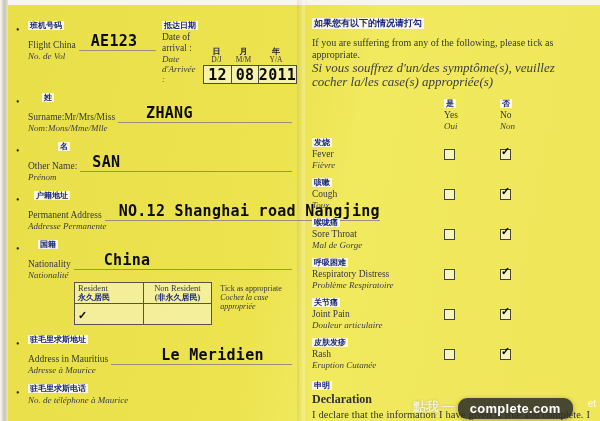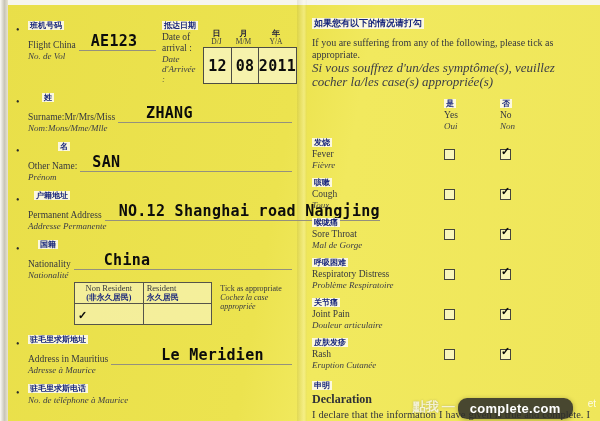--- a/index.html
+++ b/index.html
@@ -25,21 +25,21 @@
   .row{position:relative;padding-left:12px;margin-bottom:2px;}
   .bullet{position:absolute;left:0;top:10px;font-size:10px;color:#2b2b2b;}
   .field-line{display:flex;align-items:flex-end;}
   .field-line .lbl{white-space:nowrap;}
   .fill{flex:1;border-bottom:1px solid #94917e;margin-left:3px;min-height:12px;}
 
   
   .flight-grid{display:grid;grid-template-columns:128px 1fr;column-gap:6px;}
   .date-wrap{display:flex;align-items:flex-end;gap:5px;justify-content:space-between;}
   .date-table{border:1px solid #4c4c44;display:grid;grid-template-columns:27px 27px 38px;background:rgba(255,255,250,0.55);}
-  .date-table .cell{border-left:1px solid #4c4c44;height:35px;display:flex;align-items:center;justify-content:center;}
+  .date-table .cell{border-left:1px solid #4c4c44;height:17px;display:flex;align-items:center;justify-content:center;}
   .date-table .cell:first-child{border-left:none;}
   .date-heads{display:grid;grid-template-columns:27px 27px 38px;text-align:center;margin-bottom:1px;}
   .dh .z{font-size:8px;font-weight:bold;color:#1b1b3a;line-height:9px;}
   .dh .c{font-size:7.5px;color:#35373f;line-height:8px;}
 
   
   .res-wrap{display:flex;gap:8px;margin:2px 0 3px 58px;}
   .res-table{width:162px;border:1px solid #55544a;background:rgba(255,255,250,0.45);}
   .res-table .tr{display:flex;}
   .res-table .td{flex:1;border-left:1px solid #55544a;padding:1px 3px;min-height:11px;}
@@ -165,27 +165,27 @@
       <div class="field-line">
         <span class="lbl en-line">Nationality</span>
         <span class="fill" style="padding-left:30px"><span class="val">China</span></span>
       </div>
       <div class="fr-line">Nationalité</div>
     </div>
 
     <div class="res-wrap">
       <div class="res-table">
         <div class="tr">
+          <div class="td">
+            <div class="hdr-en">Resident</div>
+            <div class="hdr-zh">永久居民</div>
+          </div>
           <div class="td" style="text-align:center">
             <div class="hdr-en">Non Resident</div>
             <div class="hdr-zh">(非永久居民)</div>
-          </div>
-          <div class="td">
-            <div class="hdr-en">Resident</div>
-            <div class="hdr-zh">永久居民</div>
           </div>
         </div>
         <div class="tr tr2">
           <div class="td"><span class="tick">✓</span></div>
           <div class="td"></div>
         </div>
       </div>
       <div class="res-note">
         <div>Tick as appropriate</div>
         <div class="it">Cochez la case appropriée</div>

